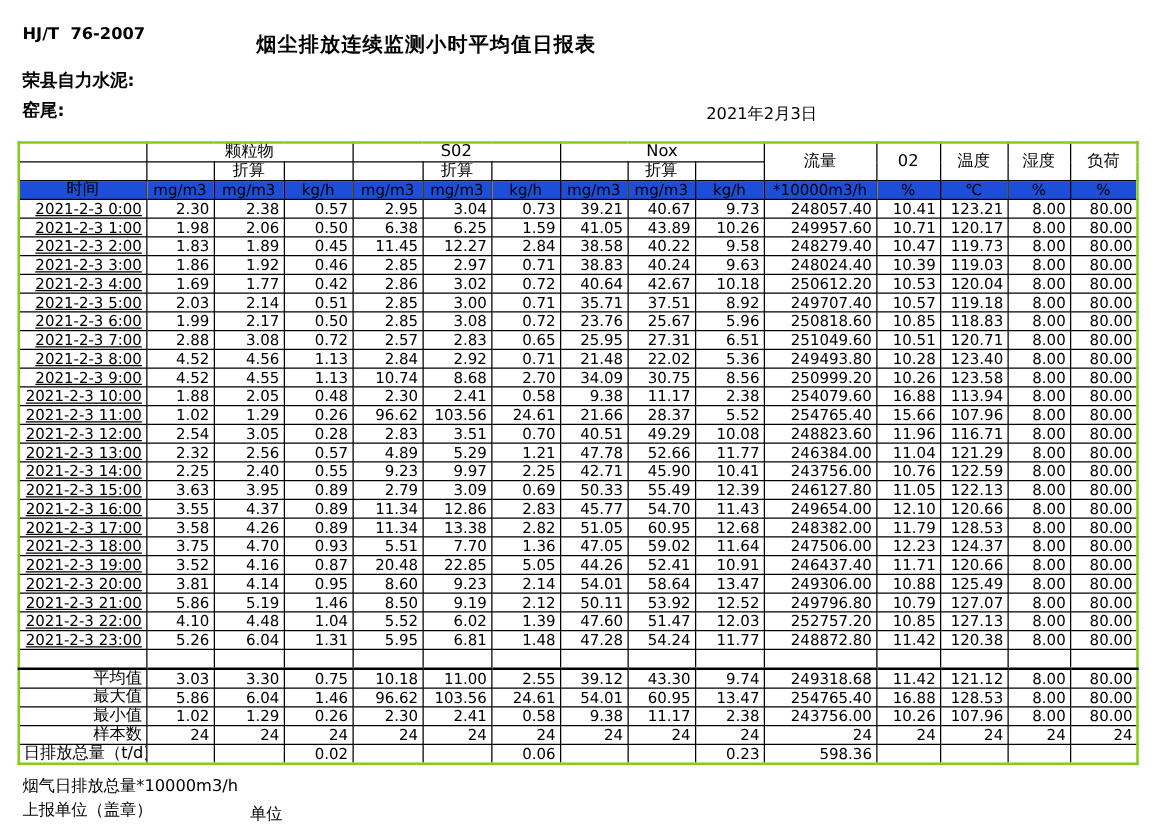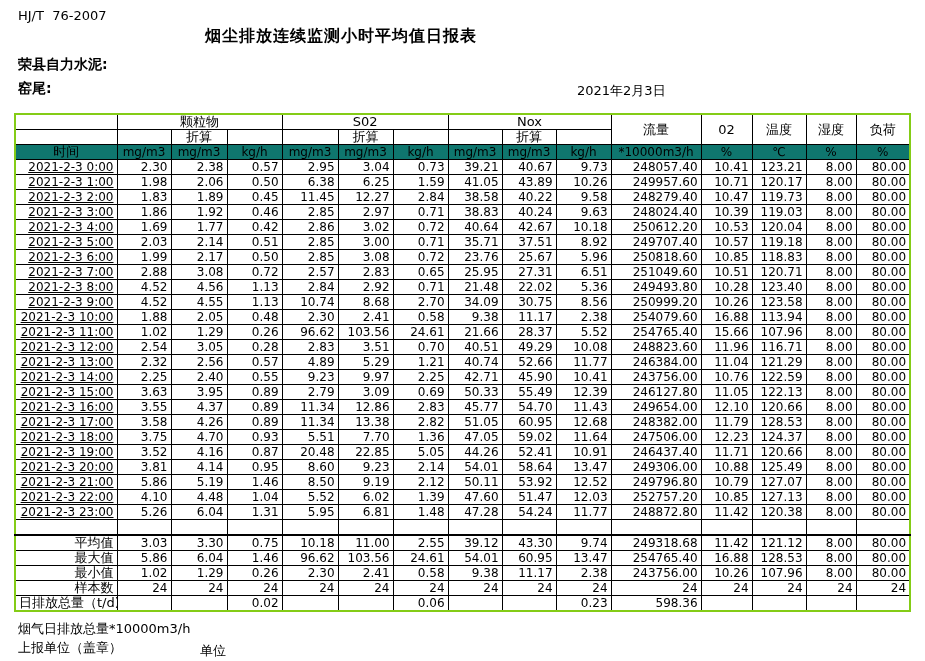--- a/index.html
+++ b/index.html
@@ -2,40 +2,40 @@
 <html><head>
 <meta charset="utf-8">
 <style>
   html,body{margin:0;padding:0;}
   body{
     width:925px;height:661px;background:#ffffff;position:relative;
     font-family:"DejaVu Sans","Liberation Sans",sans-serif;color:#000;
     overflow:hidden;
   }
   .abs{position:absolute;white-space:pre;}
-  #standard-code{left:18px;top:8px;font-size:13px;font-weight:normal;}
+  #standard-code{left:18px;top:20px;font-size:13px;font-weight:bold;}
   #report-title{left:205px;top:26px;font-size:16px;font-weight:bold;letter-spacing:1px;}
   #company-name{left:18px;top:56px;font-size:14px;font-weight:bold;}
   #kiln-label{left:18px;top:80px;font-size:14px;font-weight:bold;}
-  #report-date{left:565px;top:82px;font-size:13px;margin-left:12px;}
+  #report-date{left:565px;top:82px;font-size:13px;}
   #footer-line1{left:18px;top:620px;font-size:13px;}
   #footer-line2{left:18px;top:639px;font-size:13px;}
   #footer-line3{left:200px;top:642px;font-size:13px;}
 
   table#data-table{
     position:absolute;left:14px;top:113px;width:897px;
     border-collapse:collapse;table-layout:fixed;
     border:2px solid #84cc16;
   }
   #data-table td{
     border:1px solid #000;height:14px;line-height:14px;
     padding:0 3px;font-size:12px;overflow:hidden;white-space:nowrap;
   }
   #data-table tr.h1 td, #data-table tr.h2 td{text-align:center;font-size:13px;}
-  #data-table tr.h3 td{background:#0f766e;text-align:center;font-size:12px;}
+  #data-table tr.h3 td{background:#1d4ed8;text-align:center;font-size:12px;}
   #data-table tr.h3 td.time-h{font-size:13px;}
   #data-table td.num{text-align:right;}
   #data-table td.time-cell{text-align:right;text-decoration:underline;}
   #data-table td.sum-label{text-align:right;font-size:13px;}
   #data-table td.sum-label.left{text-align:left;}
   #data-table tr.sep td{border-bottom:2px solid #000;}
 </style>
 </head>
 <body>
 
@@ -328,21 +328,21 @@
         <td class="num">80.00</td>
       </tr>
       <tr>
         <td class="time-cell">2021-2-3 13:00</td>
         <td class="num">2.32</td>
         <td class="num">2.56</td>
         <td class="num">0.57</td>
         <td class="num">4.89</td>
         <td class="num">5.29</td>
         <td class="num">1.21</td>
-        <td class="num">40.74</td>
+        <td class="num">47.78</td>
         <td class="num">52.66</td>
         <td class="num">11.77</td>
         <td class="num">246384.00</td>
         <td class="num">11.04</td>
         <td class="num">121.29</td>
         <td class="num">8.00</td>
         <td class="num">80.00</td>
       </tr>
       <tr>
         <td class="time-cell">2021-2-3 14:00</td>

